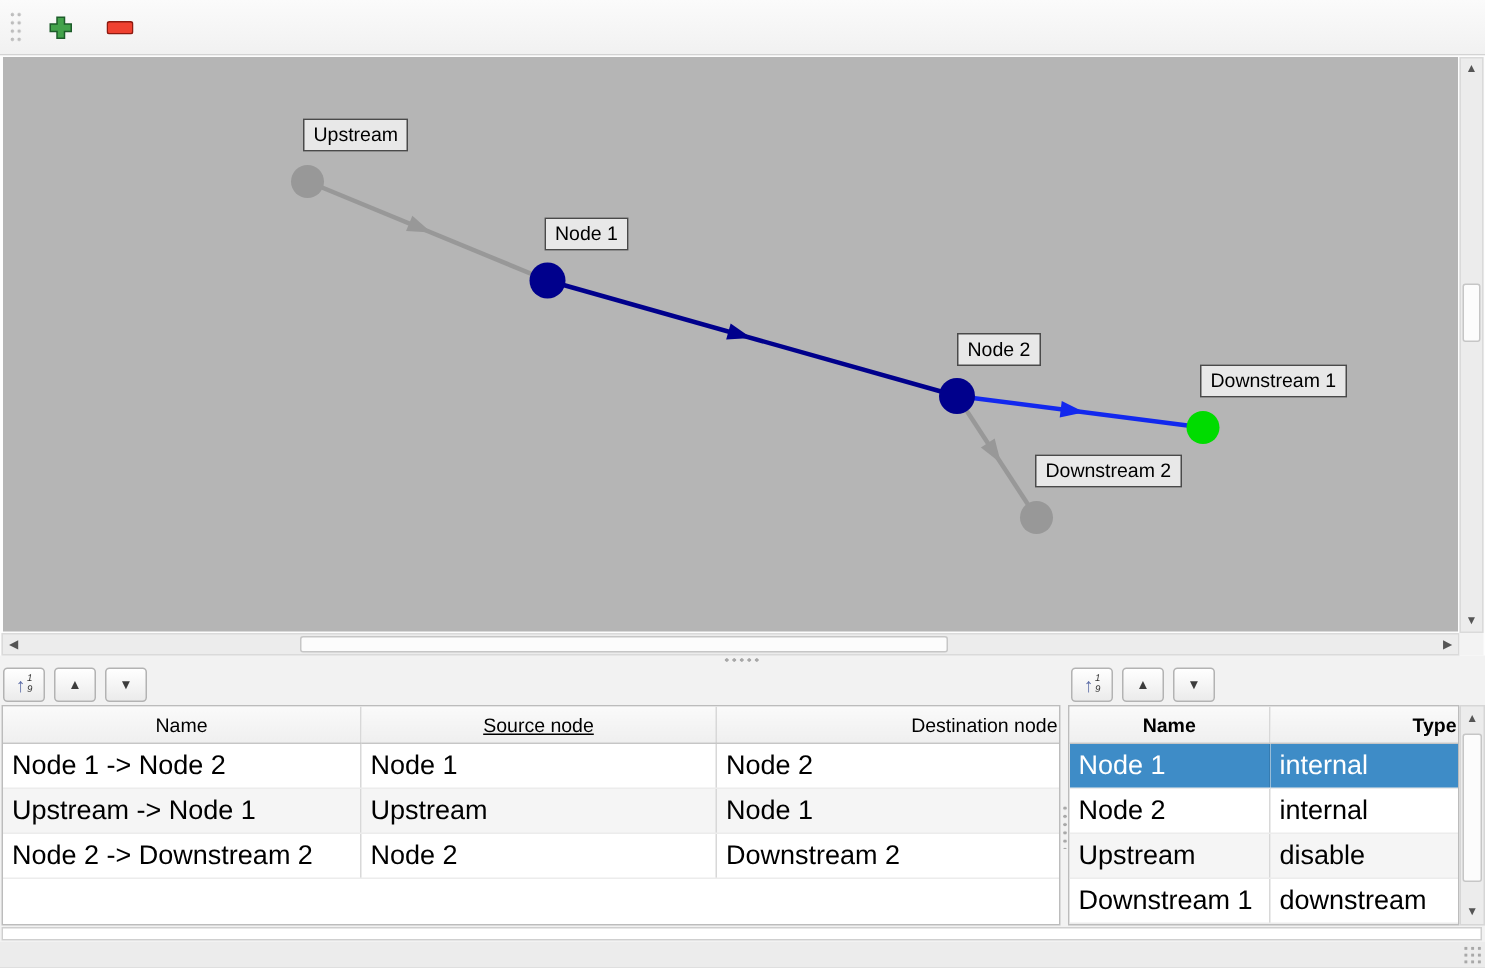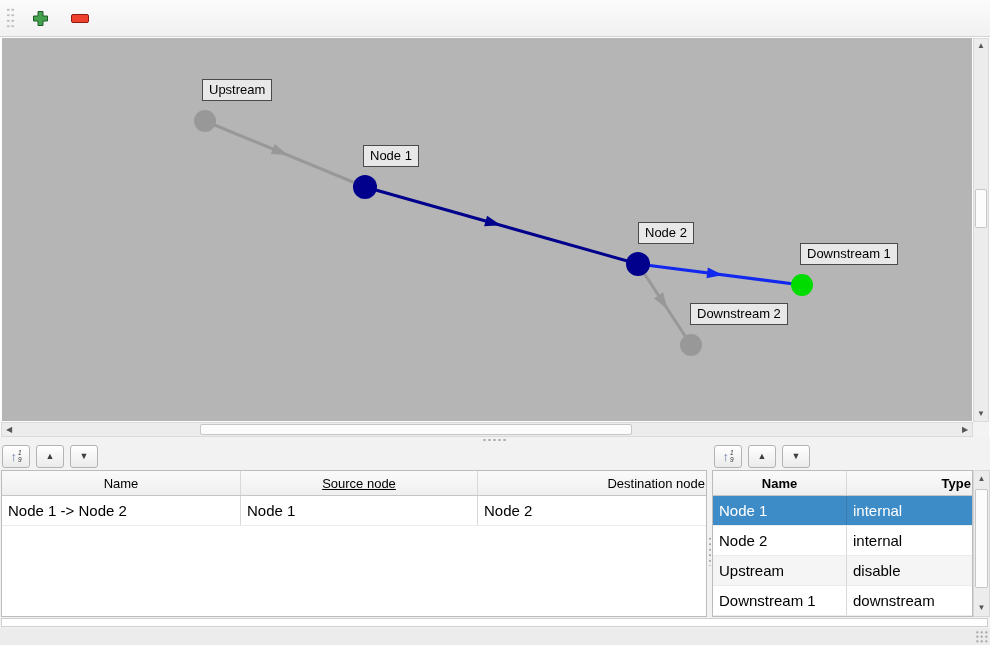--- a/index.html
+++ b/index.html
@@ -69,21 +69,21 @@
   
   table{border-collapse:collapse;table-layout:fixed;width:100%;background:#fff;}
   th{
     height:22px;font-weight:normal;font-size:13px;
     background:linear-gradient(#fafafa,#efefef);
     border-bottom:1px solid #c6c6c6;border-right:1px solid #d8d8d8;
     overflow:hidden;white-space:nowrap;
   }
   th:last-child{border-right:none;text-align:right;}
   td{
-    height:29px;padding:0 6px;font-size:15px;
+    height:29px;padding:0 6px;font-size:18px;
     border-right:1px solid #d8d8d8;border-bottom:1px solid #ececec;
     overflow:hidden;white-space:nowrap;
   }
   td:last-child{border-right:none;}
   .edges-table th:nth-child(1){width:236px;}
   .edges-table th:nth-child(2){width:234px;text-decoration:underline;}
   .edges-table tbody tr:nth-child(even) td{background:#f5f5f5;}
   .nodes-table th{font-weight:bold;}
   .nodes-table th:nth-child(1){width:131px;}
   .nodes-table tbody tr:nth-child(odd) td{background:#f5f5f5;}
@@ -182,20 +182,30 @@
               <th>Source node</th>
               <th>Destination node</th>
             </tr>
           </thead>
           <tbody>
             <tr>
               <td>Node 1 -&gt; Node 2</td>
               <td>Node 1</td>
               <td>Node 2</td>
             </tr>
+            <tr>
+              <td>Upstream -&gt; Node 1</td>
+              <td>Upstream</td>
+              <td>Node 1</td>
+            </tr>
+            <tr>
+              <td>Node 2 -&gt; Downstream 2</td>
+              <td>Node 2</td>
+              <td>Downstream 2</td>
+            </tr>
           </tbody>
         </table>
     </div>
   </div>
 
   <div id="tables-splitter">
     <div class="dots-v"></div>
   </div>
 
   <div class="panel" id="right-panel">

